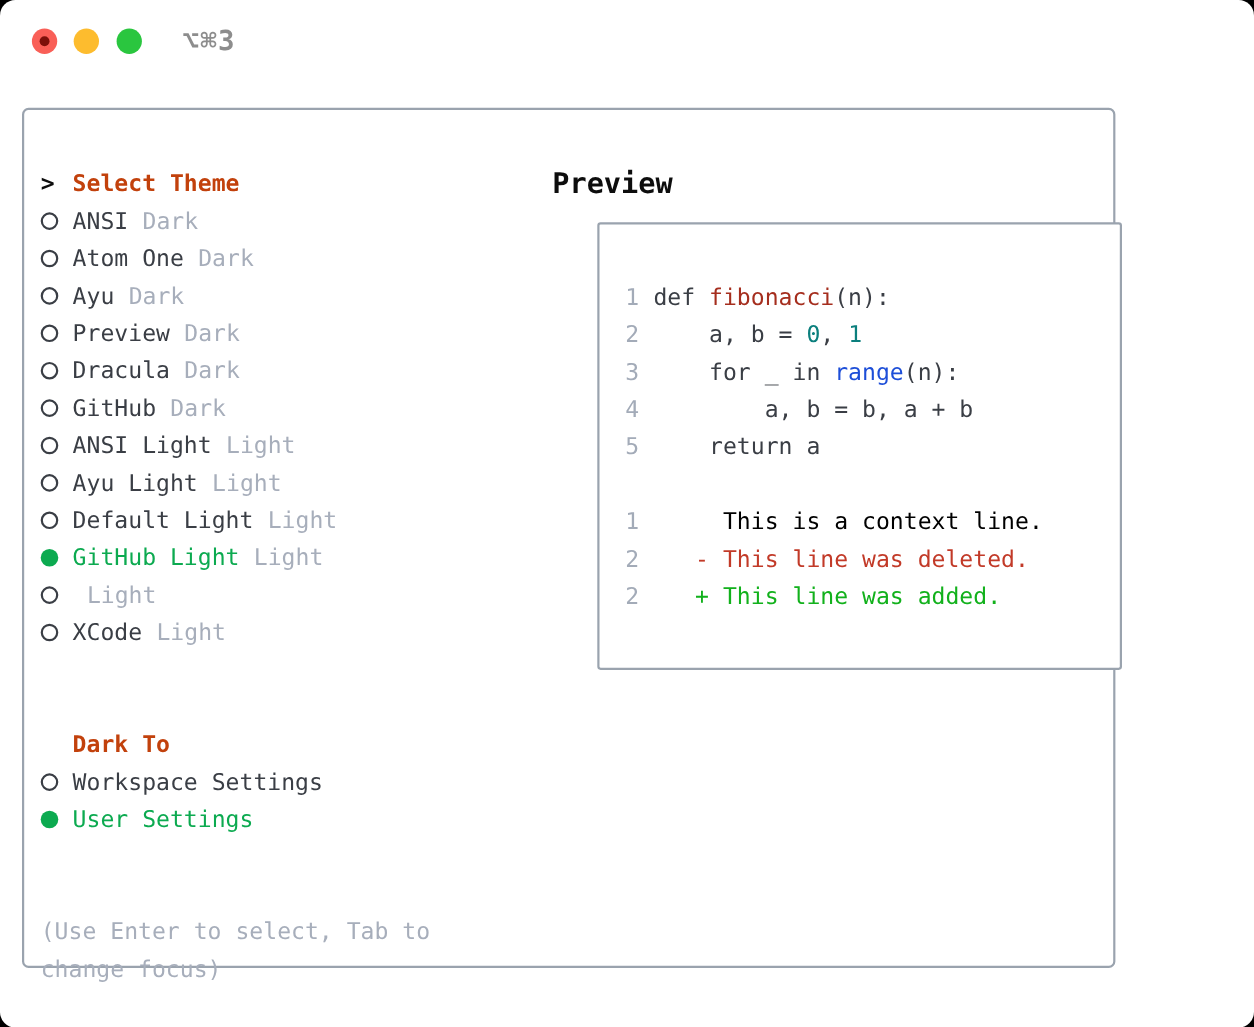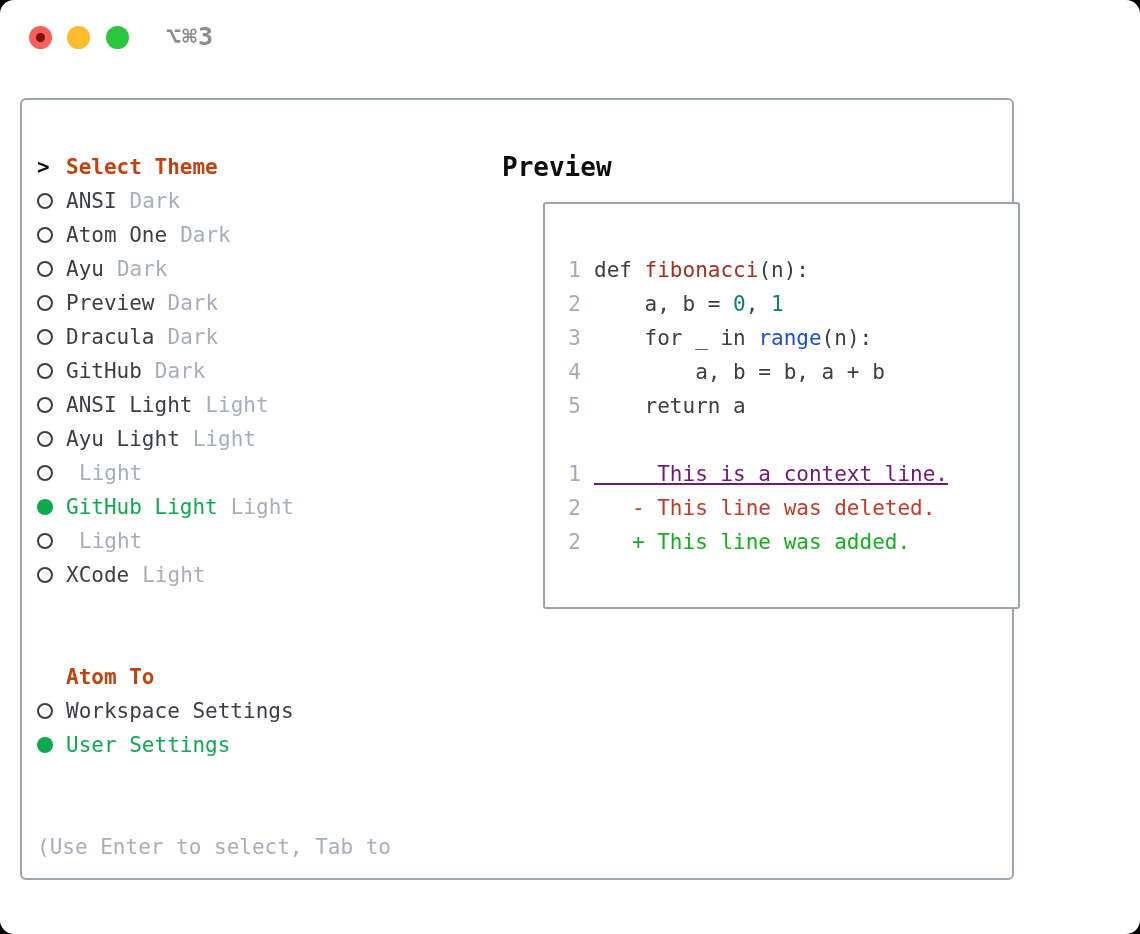--- a/index.html
+++ b/index.html
@@ -37,21 +37,21 @@
                  font-size:26px;font-weight:bold;color:#0d0d0d;}
   .preview-box{position:absolute;left:489px;top:102px;width:477px;height:407px;box-sizing:border-box;
                border:2px solid #9aa3ae;border-radius:3px;background:#fff;margin-left:32px;}
   .codewrap{position:absolute;left:22px;top:49px;font-size:21px;line-height:34px;white-space:pre;}
   .pline{height:34px;}
   .ln{display:inline-block;width:14px;text-align:right;margin-right:13px;color:#a3abb8;}
   .tok-plain{color:#3a3e45;}
   .tok-fn{color:#a52e1e;}
   .tok-num{color:#0b7f7d;}
   .tok-builtin{color:#1d4ed8;}
-  .tok-context{color:#701a75;text-decoration:underline;}
+  .tok-context{color:#000000;}
   .tok-deletion{color:#c23a28;}
   .tok-addition{color:#12b11c;}
 </style>
 </head>
 <body>
 
 <div class="stage">
   <div class="window">
 
     <div class="titlebar">
@@ -124,20 +124,21 @@
               <span class="marker">
                 <span class="ring"></span>
               </span>
               <span>Ayu Light</span>
               <span class="theme-tag">Light</span>
             </div>
             <div class="row">
               <span class="marker">
                 <span class="ring"></span>
               </span>
+              <span>Default Light</span>
               <span class="theme-tag">Light</span>
             </div>
             <div class="row">
               <span class="marker">
                 <span class="dot-sel"></span>
               </span>
               <span class="sel-label">GitHub Light</span>
               <span class="theme-tag">Light</span>
             </div>
             <div class="row">
@@ -151,39 +152,40 @@
                 <span class="ring"></span>
               </span>
               <span>XCode</span>
               <span class="theme-tag">Light</span>
             </div>
           </div>
         <div class="gap"></div>
           <div class="gap"></div>
         <div class="row">
           <span class="marker"></span>
-          <span class="hdr">Atom To</span>
+          <span class="hdr">Dark To</span>
         </div>
         <div id="applyto">
             <div class="row">
               <span class="marker">
                 <span class="ring"></span>
               </span>
               <span>Workspace Settings</span>
             </div>
             <div class="row">
               <span class="marker">
                 <span class="dot-sel"></span>
               </span>
               <span class="sel-label">User Settings</span>
             </div>
           </div>
         <div class="gap"></div>
           <div class="gap"></div>
         <div class="help">(Use Enter to select, Tab to</div>
+        <div class="help">change focus)</div>
       </div>
 
       <div class="preview-title">Preview</div>
       <div class="preview-box">
         <div class="codewrap" id="codewrap"><div class="pline"><span class="ln">1</span><span class="tok-plain">def </span><span class="tok-fn">fibonacci</span><span class="tok-plain">(n):</span></div><div class="pline"><span class="ln">2</span><span class="tok-plain">    a, b = </span><span class="tok-num">0</span><span class="tok-plain">, </span><span class="tok-num">1</span></div><div class="pline"><span class="ln">3</span><span class="tok-plain">    for _ in </span><span class="tok-builtin">range</span><span class="tok-plain">(n):</span></div><div class="pline"><span class="ln">4</span><span class="tok-plain">        a, b = b, a + b</span></div><div class="pline"><span class="ln">5</span><span class="tok-plain">    return a</span></div><div class="pline"><span class="ln"></span></div><div class="pline"><span class="ln">1</span><span class="tok-context">     This is a context line.</span></div><div class="pline"><span class="ln">2</span><span class="tok-deletion">   - This line was deleted.</span></div><div class="pline"><span class="ln">2</span><span class="tok-addition">   + This line was added.</span></div></div>
       </div>
 
     </div>
   </div>
 </div>

